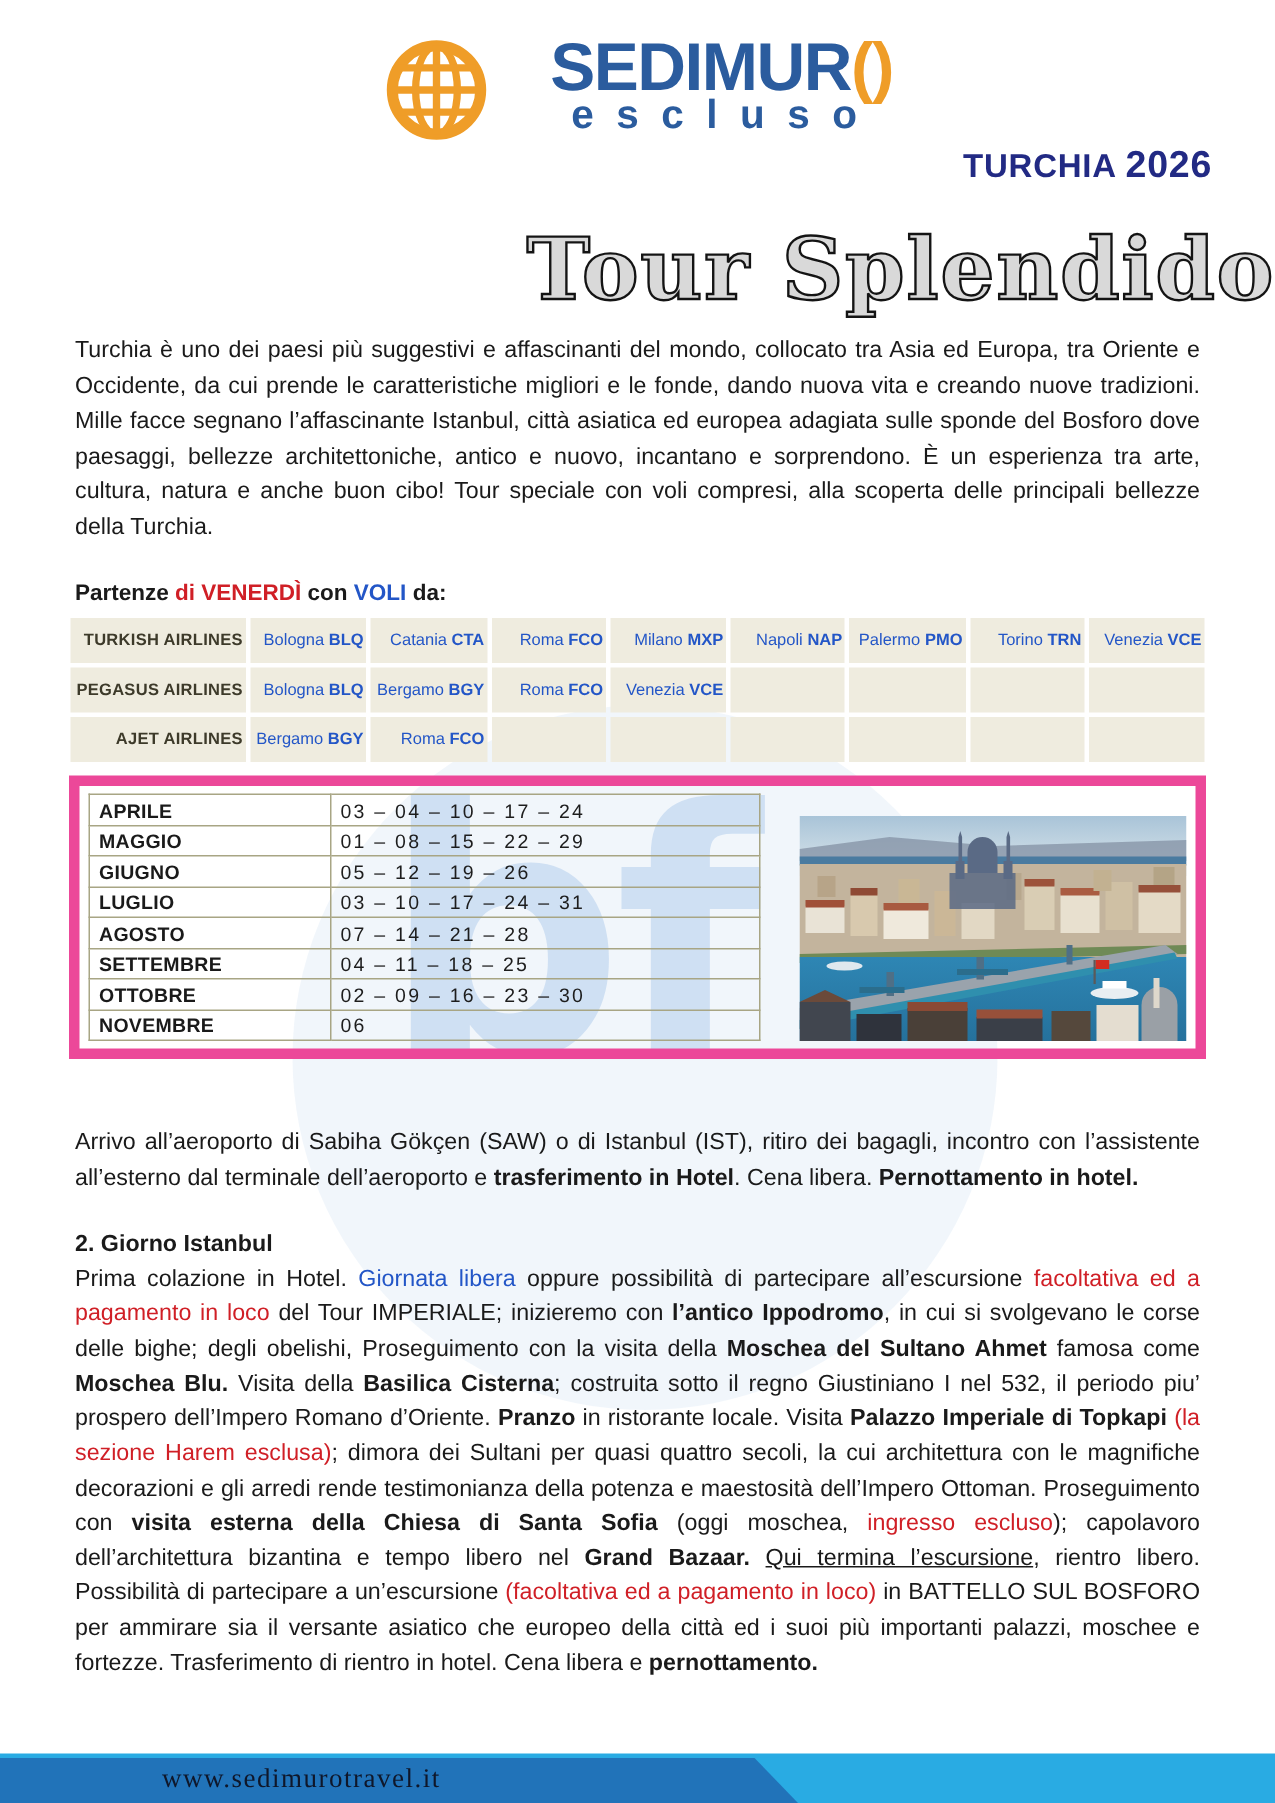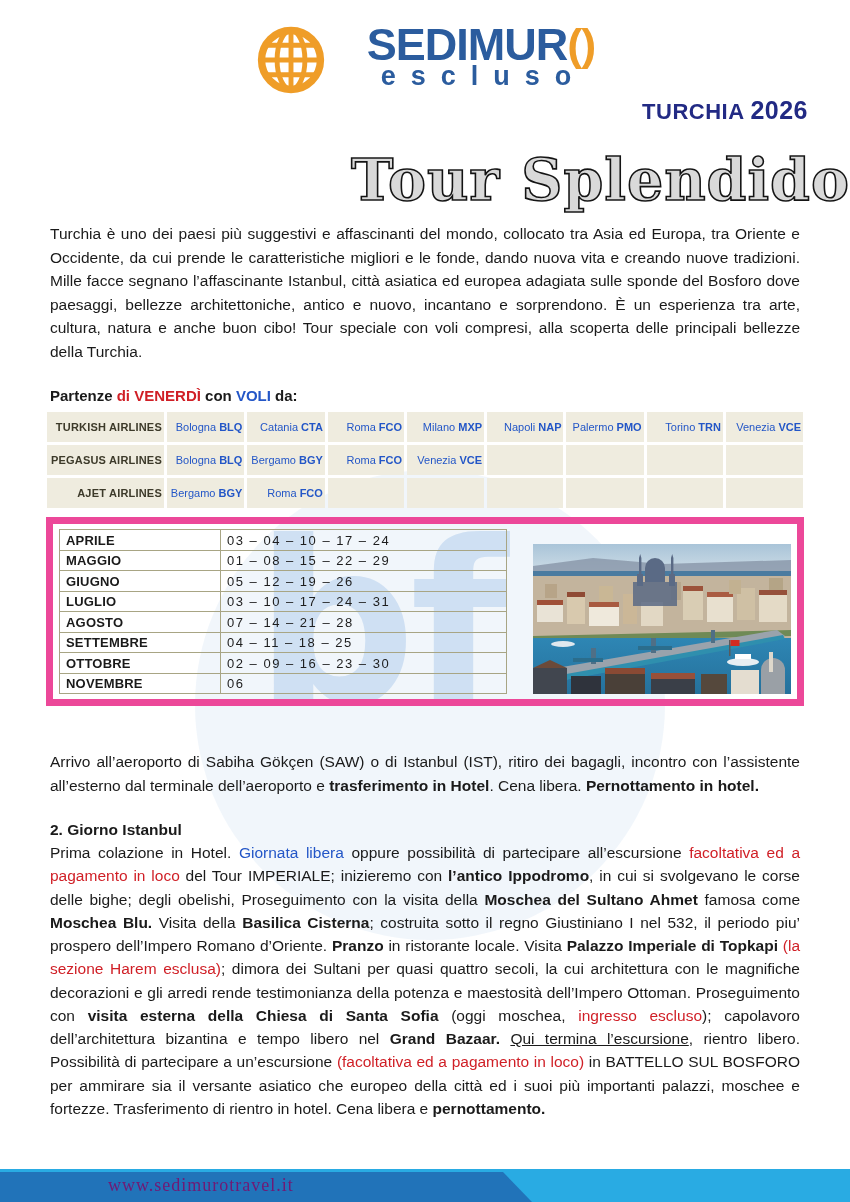--- a/index.html
+++ b/index.html
@@ -64,21 +64,21 @@
   
   .itinerary{margin:44px 50px 0;font-size:15.5px;line-height:1.5;}
   .day{margin-bottom:21px;}
   .day-heading{font-weight:bold;}
   .day-body{text-align:justify;}
 
   
   .footer{position:absolute;left:0;bottom:0;width:850px;height:33px;background:#29abe3;z-index:2;}
   .footer-dark{position:absolute;left:0;top:3px;width:850px;height:30px;background:#2173b9;
                clip-path:polygon(0 0,503px 0,532px 100%,0 100%);}
-  .footer-url{position:absolute;left:108px;top:6px;color:#701a75;font-family:"Liberation Serif",serif;
+  .footer-url{position:absolute;left:108px;top:6px;color:#0f172a;font-family:"Liberation Serif",serif;
               font-size:18px;letter-spacing:1px;}
 </style>
 </head>
 <body>
 
 <div class="page">
 
   <div class="watermark"></div>
   <div class="watermark-text">bf</div>
 

